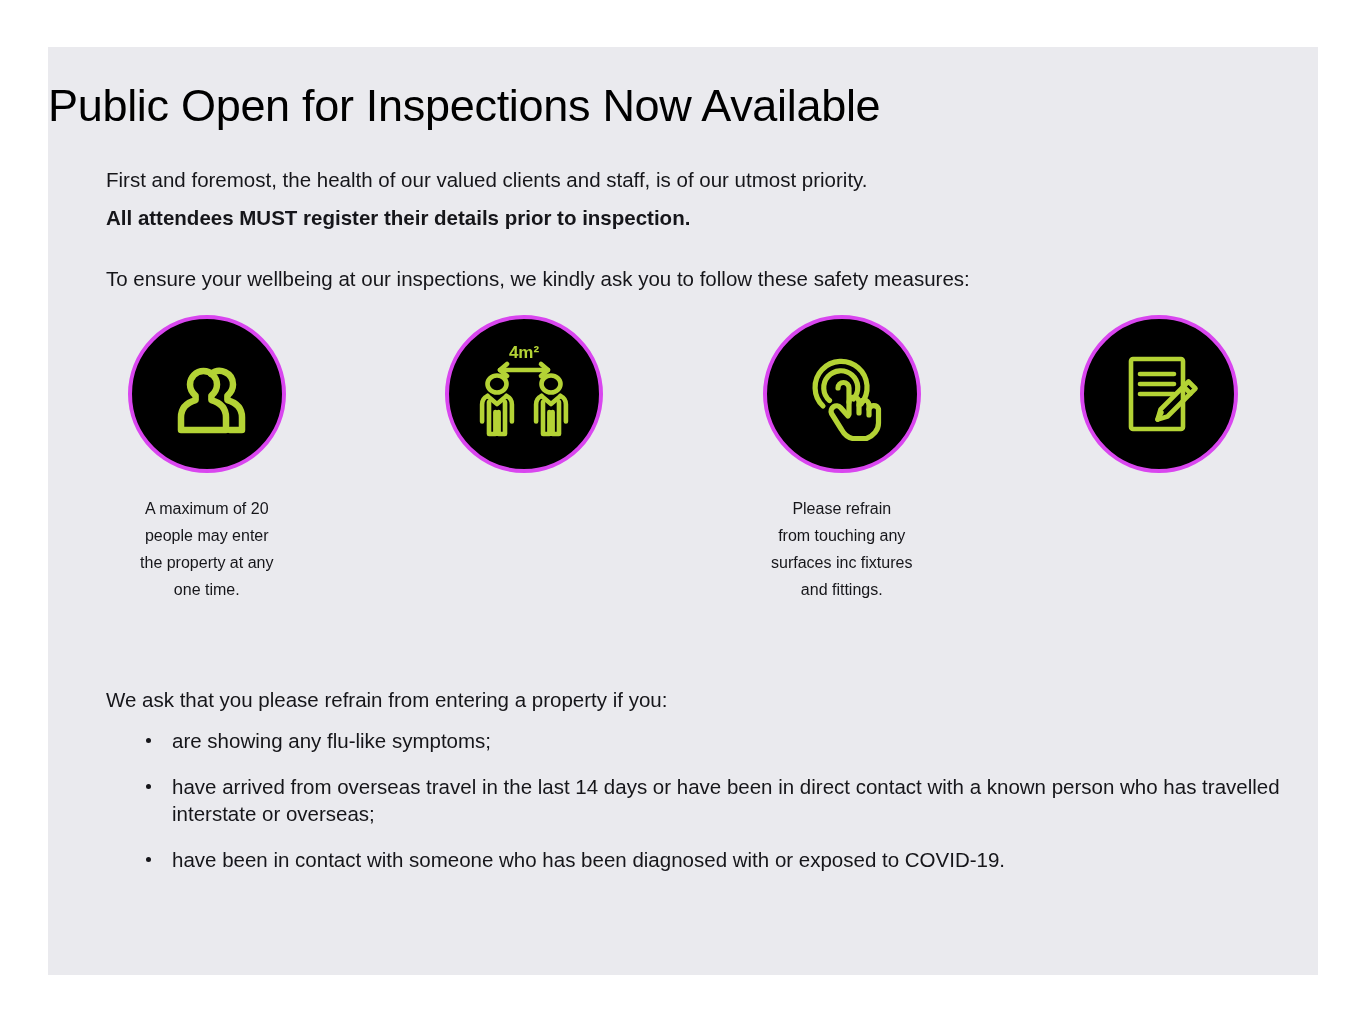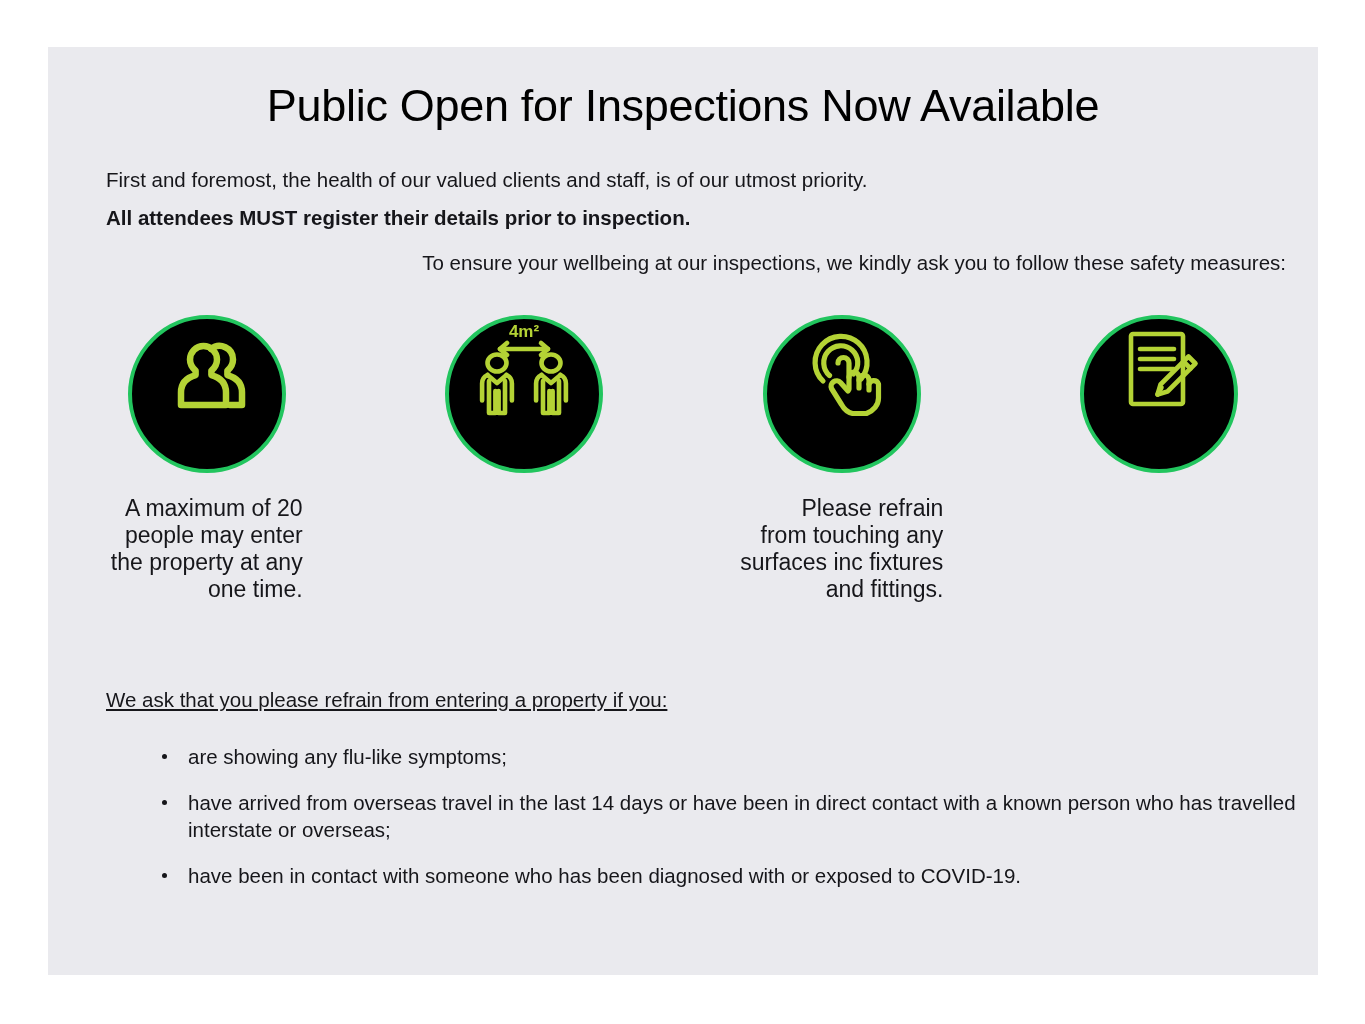--- a/index.html
+++ b/index.html
@@ -23,91 +23,91 @@
     background: #eaeaee;
     overflow: hidden;
   }
 
   
   .poster-title {
     position: absolute;
     left: 0;
     top: 33px;
     width: 1270px;
-    text-align: center;
+    text-align: left;
     font-size: 45px;
     font-weight: 400;
     letter-spacing: -0.3px;
     color: #000000;
     white-space: nowrap;
   }
 
   
   .intro {
     position: absolute;
     left: 58px;
     width: 1180px;
     color: #16161a;
     font-size: 20.5px;
     line-height: 26px;
   }
   .intro-1 { top: 120px; }
   .intro-2 { top: 158px; font-weight: 700; }
-  .intro-3 { top: 203px; text-align: right; }
+  .intro-3 { top: 219px; }
 
   
   .icon-row {
     position: absolute;
     left: 0;
     top: 268px;
     width: 1270px;
     display: flex;
   }
   .icon-cell {
     width: 317.5px;
     display: flex;
     flex-direction: column;
     align-items: center;
   }
   .icon-badge {
     width: 158px;
     height: 158px;
     border-radius: 50%;
     background: #000000;
-    border: 4px solid #22c55e;
+    border: 4px solid #d946ef;
     box-sizing: border-box;
     display: flex;
+    align-items: center;
     justify-content: center;
   }
   .icon-badge svg { display: block; }
   .icon-caption {
     margin-top: 22px;
-    text-align: right;
-    font-size: 23px;
+    text-align: center;
+    font-size: 16px;
     line-height: 27px;
     color: #16161a;
     white-space: pre-line;
   }
 
   
   .closing-lead {
     position: absolute;
     left: 58px;
     top: 640px;
     font-size: 20.5px;
     line-height: 26px;
     color: #16161a;
-    text-decoration: underline;
   }
   .bullet-list {
     position: absolute;
     left: 58px;
     top: 680px;
     width: 1180px;
-    margin: 16px;
+    margin: 0;
     padding: 0;
     list-style: none;
   }
   .bullet-item {
     position: relative;
     padding-left: 66px;
     margin-bottom: 19px;
     font-size: 20.5px;
     line-height: 27px;
     color: #16161a;

